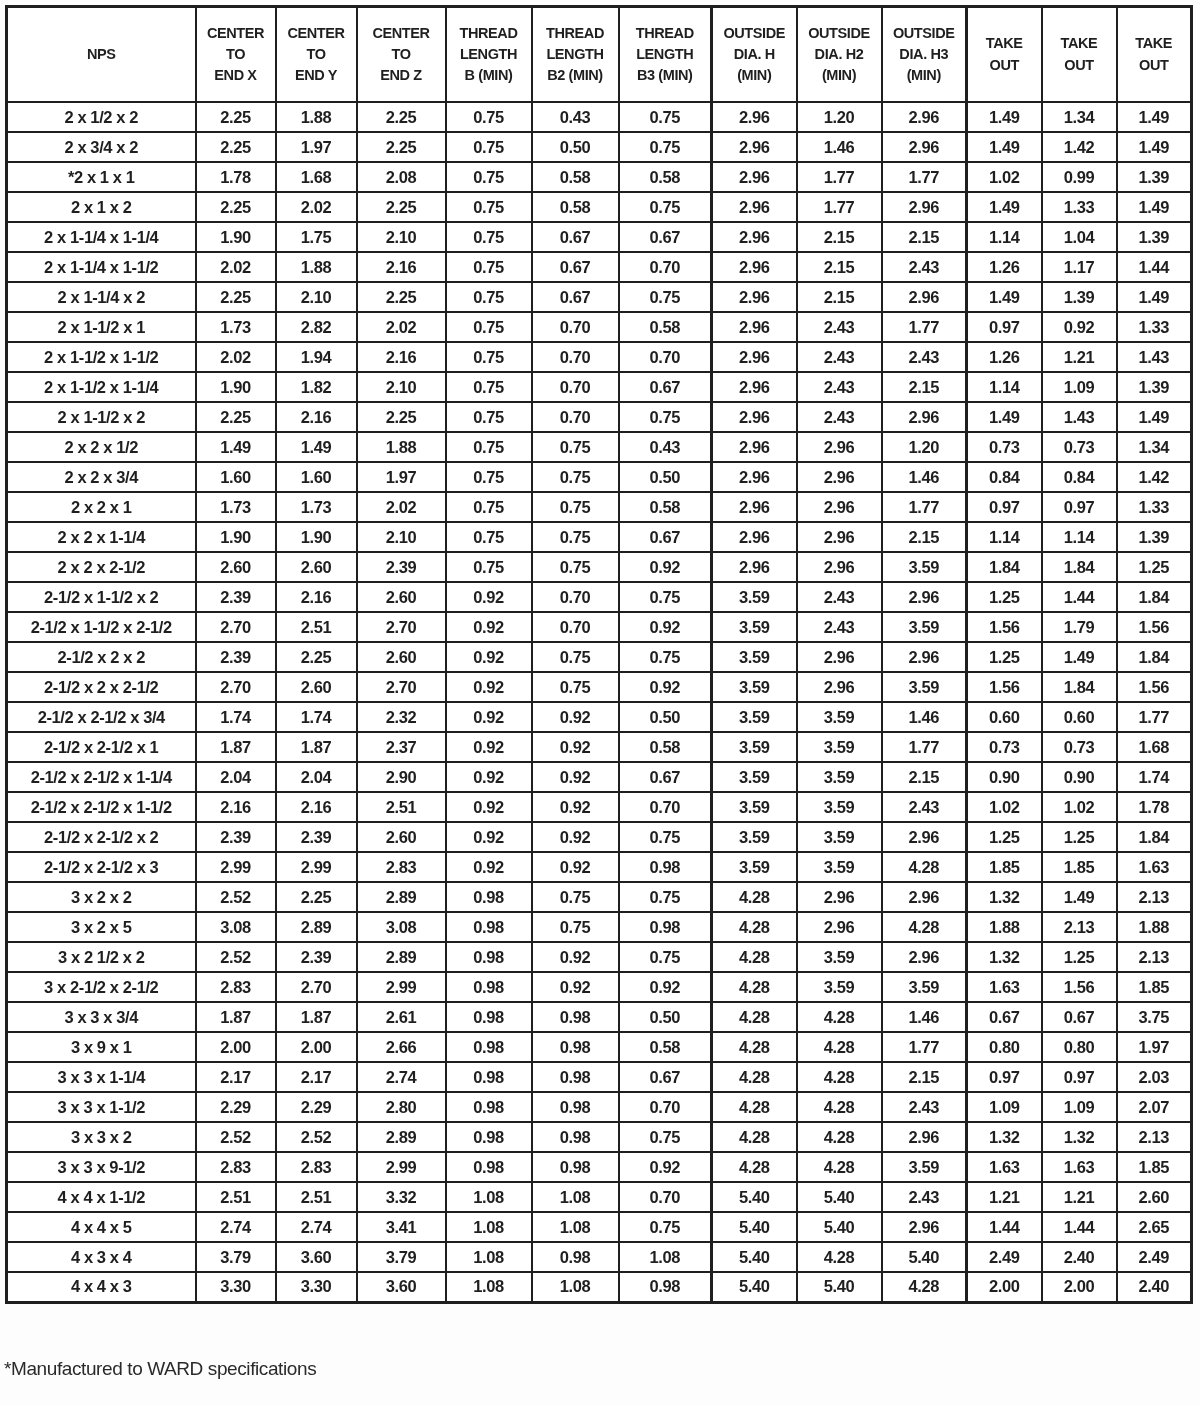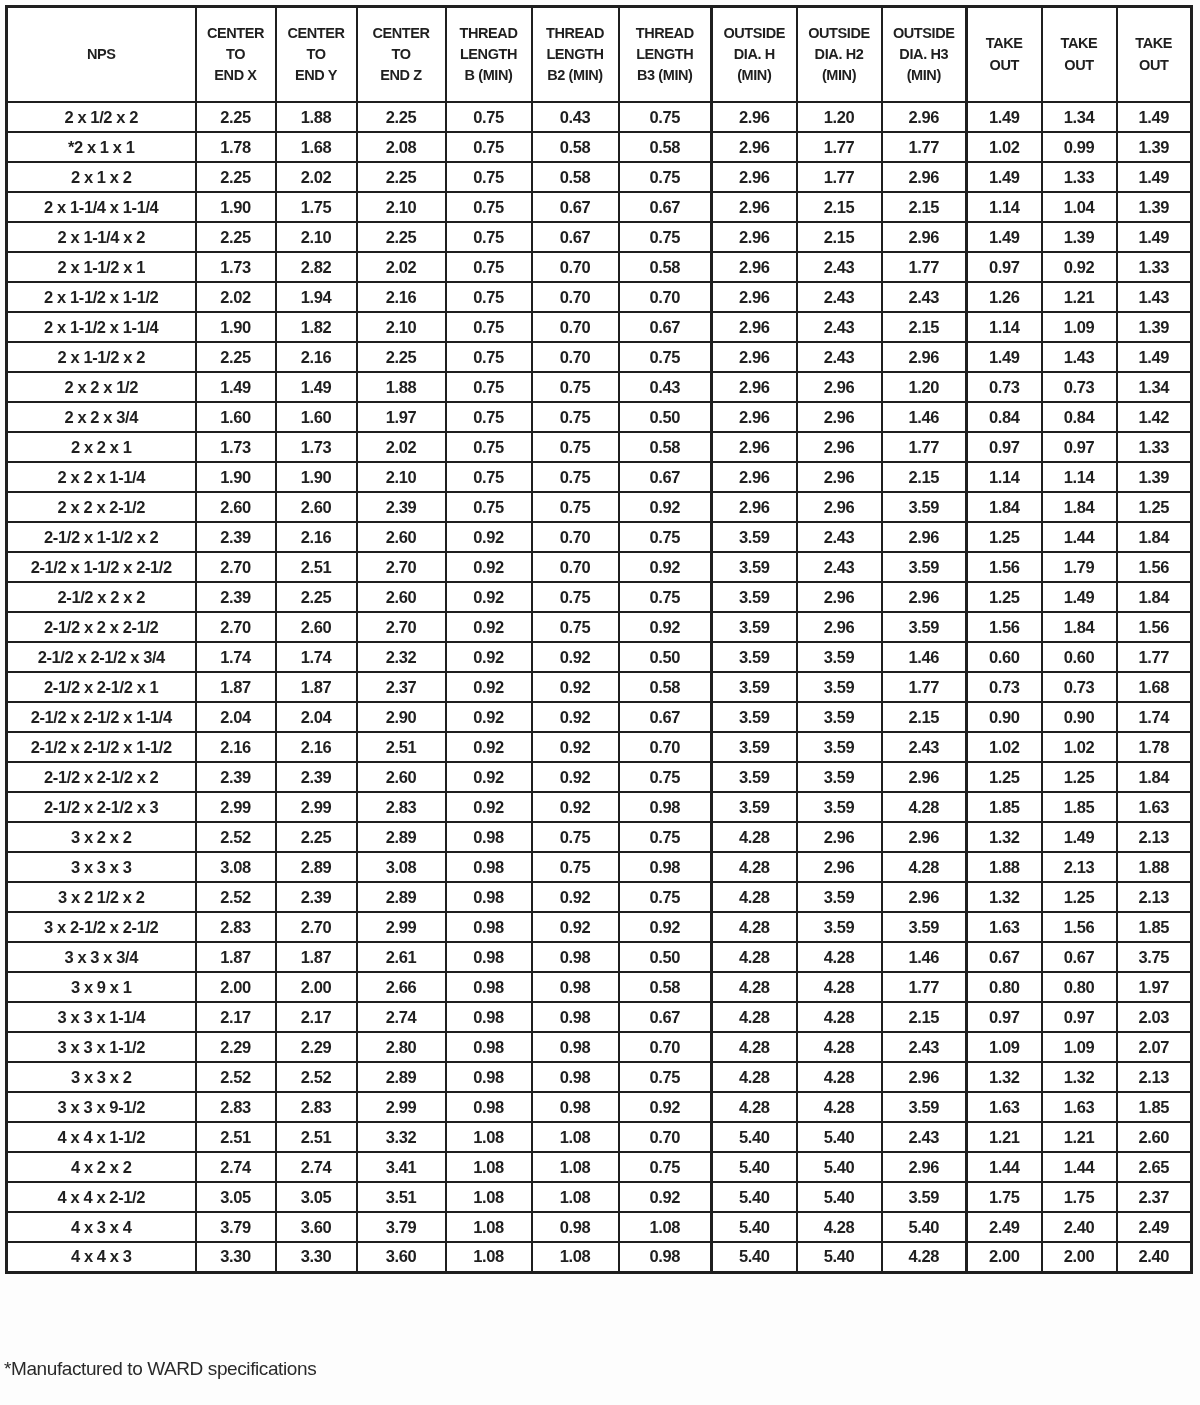--- a/index.html
+++ b/index.html
@@ -129,20 +129,35 @@
           <td>0.43</td>
           <td>0.75</td>
           <td class="thick-left">2.96</td>
           <td>1.20</td>
           <td>2.96</td>
           <td class="thick-left">1.49</td>
           <td>1.34</td>
           <td>1.49</td>
         </tr>
         <tr>
+          <th>2 x 3/4 x 2</th>
+          <td>2.25</td>
+          <td>1.97</td>
+          <td>2.25</td>
+          <td>0.75</td>
+          <td>0.50</td>
+          <td>0.75</td>
+          <td class="thick-left">2.96</td>
+          <td>1.46</td>
+          <td>2.96</td>
+          <td class="thick-left">1.49</td>
+          <td>1.42</td>
+          <td>1.49</td>
+        </tr>
+        <tr>
           <th>*2 x 1 x 1</th>
           <td>1.78</td>
           <td>1.68</td>
           <td>2.08</td>
           <td>0.75</td>
           <td>0.58</td>
           <td>0.58</td>
           <td class="thick-left">2.96</td>
           <td>1.77</td>
           <td>1.77</td>
@@ -174,20 +189,35 @@
           <td>0.67</td>
           <td>0.67</td>
           <td class="thick-left">2.96</td>
           <td>2.15</td>
           <td>2.15</td>
           <td class="thick-left">1.14</td>
           <td>1.04</td>
           <td>1.39</td>
         </tr>
         <tr>
+          <th>2 x 1-1/4 x 1-1/2</th>
+          <td>2.02</td>
+          <td>1.88</td>
+          <td>2.16</td>
+          <td>0.75</td>
+          <td>0.67</td>
+          <td>0.70</td>
+          <td class="thick-left">2.96</td>
+          <td>2.15</td>
+          <td>2.43</td>
+          <td class="thick-left">1.26</td>
+          <td>1.17</td>
+          <td>1.44</td>
+        </tr>
+        <tr>
           <th>2 x 1-1/4 x 2</th>
           <td>2.25</td>
           <td>2.10</td>
           <td>2.25</td>
           <td>0.75</td>
           <td>0.67</td>
           <td>0.75</td>
           <td class="thick-left">2.96</td>
           <td>2.15</td>
           <td>2.96</td>
@@ -489,21 +519,21 @@
           <td>0.75</td>
           <td>0.75</td>
           <td class="thick-left">4.28</td>
           <td>2.96</td>
           <td>2.96</td>
           <td class="thick-left">1.32</td>
           <td>1.49</td>
           <td>2.13</td>
         </tr>
         <tr>
-          <th>3 x 3 x 3</th>
+          <th>3 x 2 x 5</th>
           <td>3.08</td>
           <td>2.89</td>
           <td>3.08</td>
           <td>0.98</td>
           <td>0.75</td>
           <td>0.98</td>
           <td class="thick-left">4.28</td>
           <td>2.96</td>
           <td>4.28</td>
           <td class="thick-left">1.88</td>
@@ -639,48 +669,33 @@
           <td>1.08</td>
           <td>0.70</td>
           <td class="thick-left">5.40</td>
           <td>5.40</td>
           <td>2.43</td>
           <td class="thick-left">1.21</td>
           <td>1.21</td>
           <td>2.60</td>
         </tr>
         <tr>
-          <th>4 x 2 x 2</th>
+          <th>4 x 4 x 5</th>
           <td>2.74</td>
           <td>2.74</td>
           <td>3.41</td>
           <td>1.08</td>
           <td>1.08</td>
           <td>0.75</td>
           <td class="thick-left">5.40</td>
           <td>5.40</td>
           <td>2.96</td>
           <td class="thick-left">1.44</td>
           <td>1.44</td>
           <td>2.65</td>
-        </tr>
-        <tr>
-          <th>4 x 4 x 2-1/2</th>
-          <td>3.05</td>
-          <td>3.05</td>
-          <td>3.51</td>
-          <td>1.08</td>
-          <td>1.08</td>
-          <td>0.92</td>
-          <td class="thick-left">5.40</td>
-          <td>5.40</td>
-          <td>3.59</td>
-          <td class="thick-left">1.75</td>
-          <td>1.75</td>
-          <td>2.37</td>
         </tr>
         <tr>
           <th>4 x 3 x 4</th>
           <td>3.79</td>
           <td>3.60</td>
           <td>3.79</td>
           <td>1.08</td>
           <td>0.98</td>
           <td>1.08</td>
           <td class="thick-left">5.40</td>

